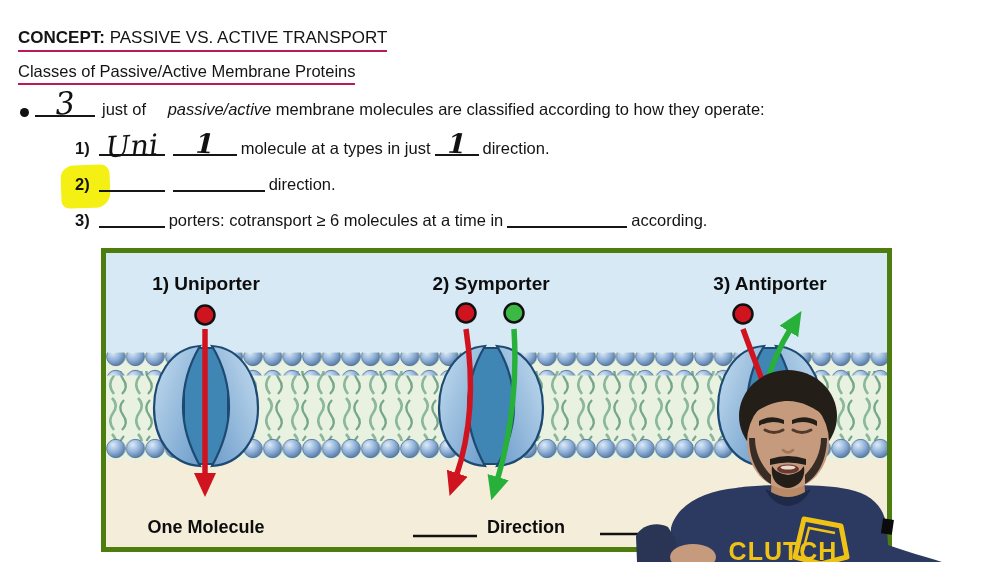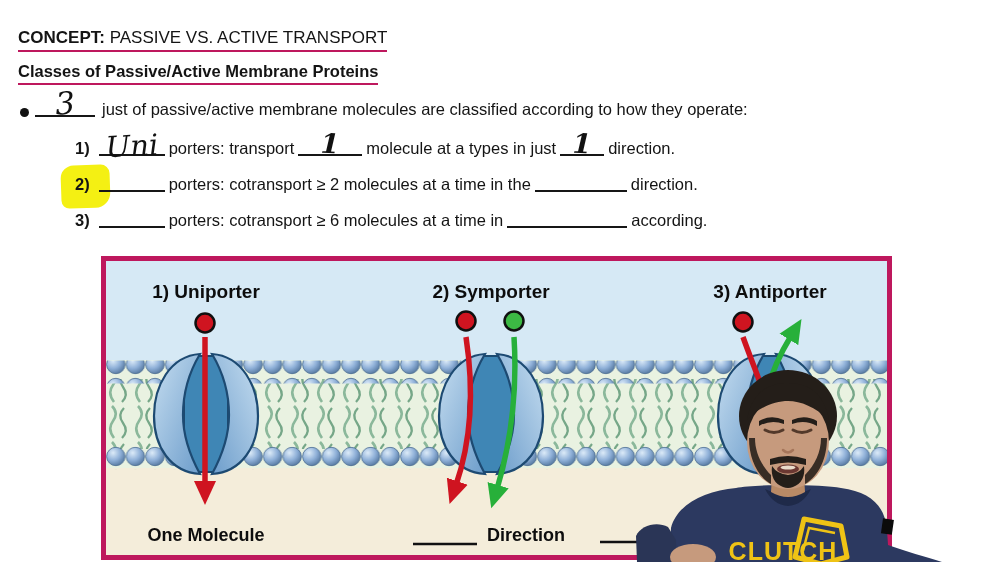--- a/index.html
+++ b/index.html
@@ -4,45 +4,45 @@
 <style>
   html,body{margin:0;padding:0;}
   body{width:1000px;height:562px;background:#ffffff;position:relative;overflow:hidden;
        font-family:"Liberation Sans",sans-serif;color:#141414;}
   .abs{position:absolute;}
   .nowrap{white-space:nowrap;}
   
   #concept-line{left:18px;top:28px;font-size:17px;}
   .ul{display:inline-block;border-bottom:2px solid #be185d;padding-bottom:2px;}
   .b{font-weight:bold;}
-  #subtitle-line{left:18px;top:62px;font-size:16.5px;font-weight:bold;}
+  #subtitle-line{left:18px;top:62px;font-size:16.5px;font-weight:normal;}
   
   #bullet-row{left:20px;top:100px;font-size:16.5px;display:flex;align-items:baseline;}
   .bullet-dot{width:9px;height:9px;border-radius:50%;background:#111;display:inline-block;
               align-self:center;margin-top:6px;margin-right:6px;}
   .blank{display:inline-block;border-bottom:2px solid #161616;position:relative;
          transform:translateY(2px);}
   .hw{position:absolute;left:50%;transform:translateX(-50%);bottom:-1px;
       font-family:"DejaVu Serif",serif;font-style:italic;line-height:1;color:#111;}
   .hw3{font-size:31px;bottom:-4px;transform:translateX(-50%) rotate(-4deg);}
   .hwU{font-size:29px;bottom:-7px;transform:translateX(-50%) rotate(-3deg);}
   .hw1{font-size:27px;bottom:-3px;transform:translateX(-50%) rotate(2deg);font-weight:bold;}
   
   .item-row{font-size:16.5px;display:flex;align-items:baseline;white-space:nowrap;z-index:2;}
   #row1{left:75px;top:139px;}
   #row2{left:75px;top:175px;}
   #row3{left:75px;top:211px;}
   .num{font-weight:bold;margin-right:5px;}
   .item-row .blank{margin:0 4px;}
-  .it{}
+  .it{font-style:italic;margin-left:17px;}
   #hl2{left:61px;top:165px;width:49px;height:43px;background:#f4f013;z-index:1;
        border-radius:13px 9px 15px 8px;transform:rotate(-2deg);}
   
-  #diagram{left:101px;top:248px;width:791px;height:304px;border:5px solid #be185d;
-           box-sizing:border-box;background:#d6e9f5;margin-top:8px;}
+  #diagram{left:101px;top:248px;width:791px;height:304px;border:5px solid #4d7c0f;
+           box-sizing:border-box;background:#d6e9f5;}
   #diagram svg{display:block;}
   svg text{font-family:"Liberation Sans",sans-serif;}
   
   #presenter{left:633px;top:358px;width:310px;height:204px;z-index:5;}
 </style>
 </head>
 <body>
 
 <div class="abs nowrap" id="concept-line">
   <span class="ul"><span class="b">CONCEPT:</span>
@@ -61,35 +61,33 @@
   <span><span>just of</span>&nbsp;<span class="it">passive/active</span>&nbsp;<span>membrane molecules are classified according to how they operate:</span></span>
 </div>
 
 <div class="abs" id="hl2"></div>
 
 <div class="abs item-row" id="row1">
   <span class="num">1)</span>
   <span class="blank" style="width:66px;">
     <span class="hw hwU">Uni</span>
   </span>
-  <span>porters: transport</span>
   <span class="blank" style="width:64px;">
     <span class="hw hw1">1</span>
   </span>
   <span>molecule at a types in just</span>
   <span class="blank" style="width:44px;">
     <span class="hw hw1">1</span>
   </span>
   <span>direction.</span>
 </div>
 
 <div class="abs item-row" id="row2">
   <span class="num">2)</span>
   <span class="blank" style="width:66px;"></span>
-  <span>porters: cotransport ≥ 2 molecules at a time in the</span>
   <span class="blank" style="width:92px;"></span>
   <span>direction.</span>
 </div>
 
 <div class="abs item-row" id="row3">
   <span class="num">3)</span>
   <span class="blank" style="width:66px;"></span>
   <span>porters: cotransport ≥ 6 molecules at a time in</span>
   <span class="blank" style="width:120px;"></span>
   <span>according.</span>

